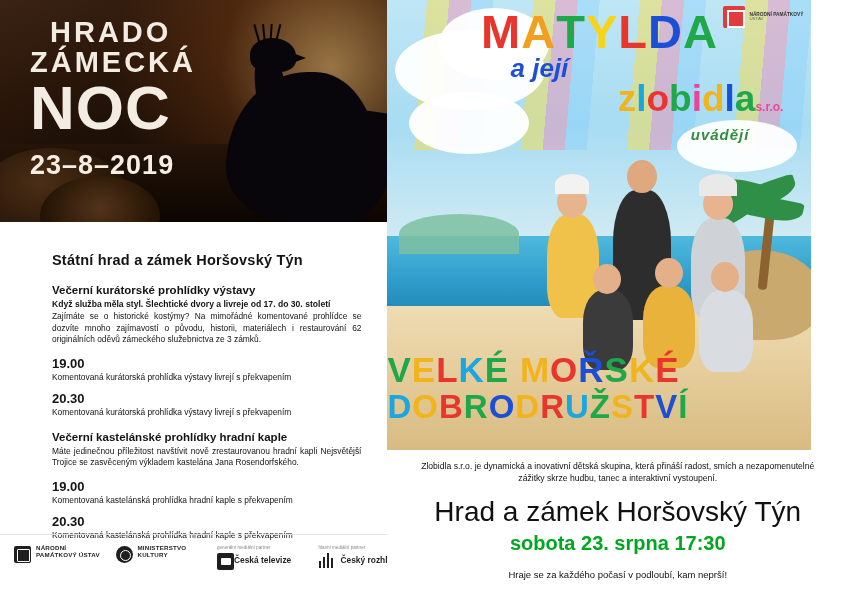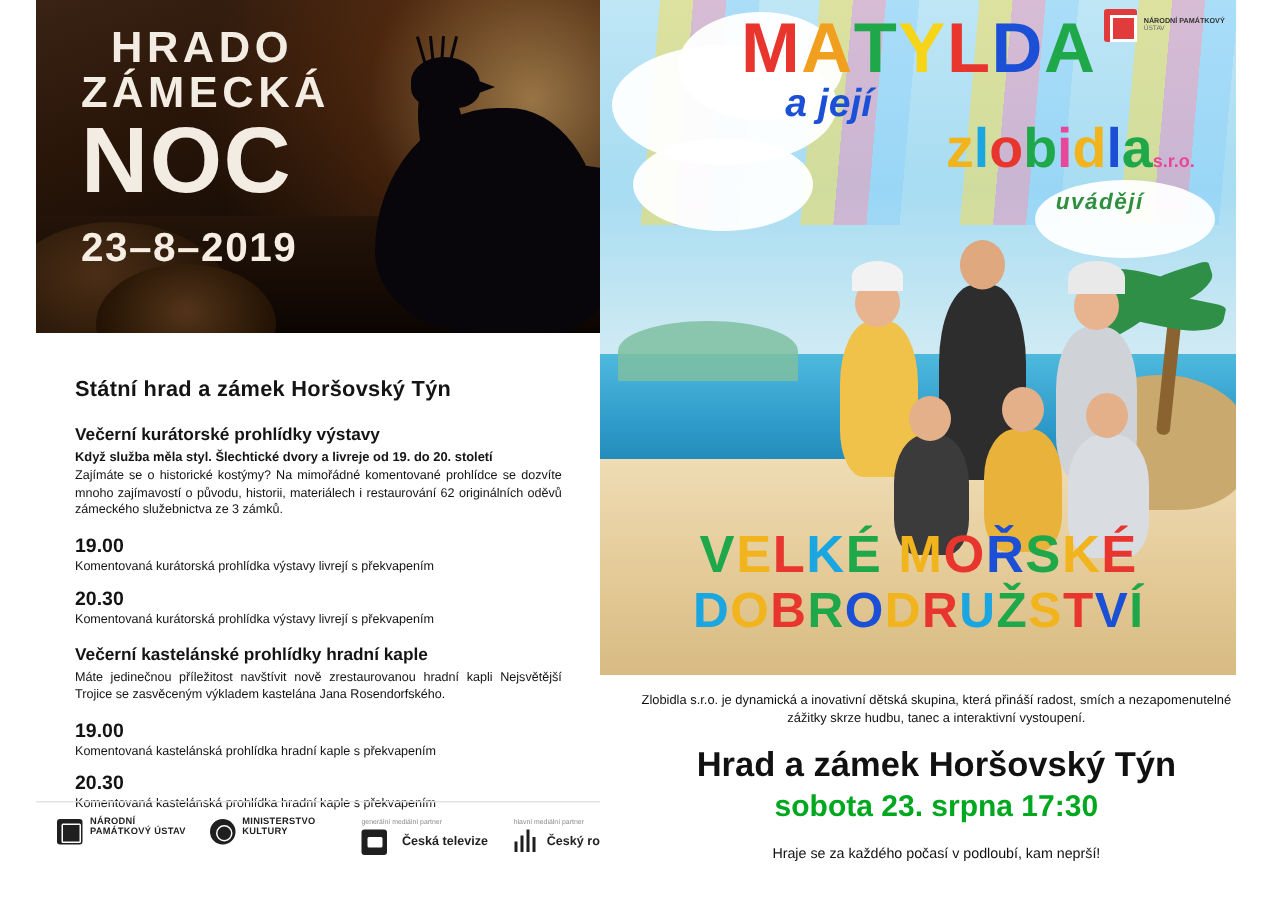--- a/index.html
+++ b/index.html
@@ -10,21 +10,20 @@
     overflow:hidden;
   }
   .page{position:relative;width:848px;height:600px;display:flex;}
 
   
   .left{
     position:relative;
     width:424px;height:600px;
     background:#ffffff;
     overflow:hidden;
-    margin-left:24px;
   }
   .left-hero{
     position:relative;
     width:424px;height:222px;
     overflow:hidden;
     background:#120a06;
   }
   
   .hero-bg{
     position:absolute;inset:0;
@@ -91,21 +90,21 @@
   }
   .hero-title .l1{margin-left:20px;}
   .hero-title .noc{
     font-weight:bold;font-size:62px;line-height:0.95;letter-spacing:1px;margin-top:2px;
   }
   .hero-title .date{
     margin-top:12px;font-size:27px;font-weight:bold;letter-spacing:1px;color:#f6eee3;
   }
 
   .left-body{
-    padding:20px 26px 0 26px;
+    padding:20px 26px 0 52px;
     color:#141414;
   }
   .venue{
     font-size:14.5px;font-weight:bold;margin:10px 0 16px 0;letter-spacing:.2px;
   }
   .sec-head{
     font-size:11.5px;font-weight:bold;margin:0 0 3px 0;
   }
   .sec-sub{
     font-size:8.6px;font-weight:bold;margin:0 0 2px 0;
@@ -218,34 +217,34 @@
   .npu-badge{
     position:absolute;right:8px;top:6px;display:flex;align-items:center;gap:4px;
   }
   .npu-badge .bm{width:22px;height:22px;background:#e23b3b;border-radius:2px;position:relative;}
   .npu-badge .bm:after{content:"";position:absolute;left:4px;top:4px;width:14px;height:14px;border:2px solid #fff;}
   .npu-badge .bt{display:flex;flex-direction:column;line-height:1.1;}
   .npu-badge .bt b{font-size:4.8px;color:#333;}
   .npu-badge .bt i{font-size:4.4px;color:#666;font-style:normal;}
 
   .velke{
-    position:absolute;left:0;top:352px;width:424px;text-align:center;z-index:9;
+    position:absolute;left:0;top:352px;width:424px;text-align:left;z-index:9;
   }
   .velke .l1{font-size:35px;font-weight:bold;letter-spacing:1px;line-height:1.02;}
   .velke .l2{font-size:33px;font-weight:bold;letter-spacing:1px;line-height:1.02;margin-top:2px;}
   .velke span{display:inline-block;}
 
   .r-text{
     position:relative;padding:8px 16px 0 16px;text-align:center;color:#111;
   }
   .blurb{
     font-size:8.6px;line-height:1.42;margin:2px 6px 12px 6px;
   }
   .venue2{
-    font-size:23px;font-weight:bold;margin:2px 0 4px 0;
+    font-size:28px;font-weight:normal;margin:2px 0 4px 0;
   }
   .when{
     font-size:20px;font-weight:bold;color:#00a81f;margin:0 0 14px 0;
   }
   .tickets{
     font-size:13px;margin:6px 0 16px 0;
   }
   .weather{
     font-size:9.5px;margin:4px 0 0 0;
   }
@@ -283,21 +282,21 @@
         <div class="noc">NOC</div>
         <div class="date">23–8–2019</div>
       </div>
     </div>
 
     <div class="left-body">
       <div class="venue">Státní hrad a zámek Horšovský Týn</div>
 
       <div>
         <div class="sec-head">Večerní kurátorské prohlídky výstavy</div>
-        <div class="sec-sub">Když služba měla styl. Šlechtické dvory a livreje od 19. do 20. století</div>
+        <div class="sec-sub">Když služba měla styl. Šlechtické dvory a livreje od 17. do 30. století</div>
         <div class="sec-p">Zajímáte se o historické kostýmy? Na mimořádné komentované prohlídce se dozvíte mnoho zajímavostí o původu, historii, materiálech i restaurování 62 originálních oděvů zámeckého služebnictva ze 3 zámků.</div>
 
         <div class="time">19.00</div>
         <div class="time-desc">Komentovaná kurátorská  prohlídka výstavy livrejí s překvapením</div>
 
         <div class="time">20.30</div>
         <div class="time-desc">Komentovaná kurátorská  prohlídka výstavy livrejí s překvapením</div>
       </div>
 
       <div>
@@ -324,21 +323,21 @@
       <div class="logo">
         <div class="mark mk"></div>
         <div class="txt">
           <span class="big">MINISTERSTVO
 KULTURY</span>
         </div>
       </div>
       <div class="logo">
         <div class="txt" style="flex:1">
           <span class="logo-caption">generální mediální partner</span>
-          <span style="display:flex;align-items:center;gap:10px;">
+          <span style="display:flex;align-items:center;gap:0;">
             <span class="mark ct"></span>
             <span class="cap">Česká televize</span>
           </span>
         </div>
       </div>
       <div class="logo">
         <div class="txt" style="flex:1">
           <span class="logo-caption">hlavní mediální partner</span>
           <span style="display:flex;align-items:center;gap:5px;">
             <span class="mark cro">

